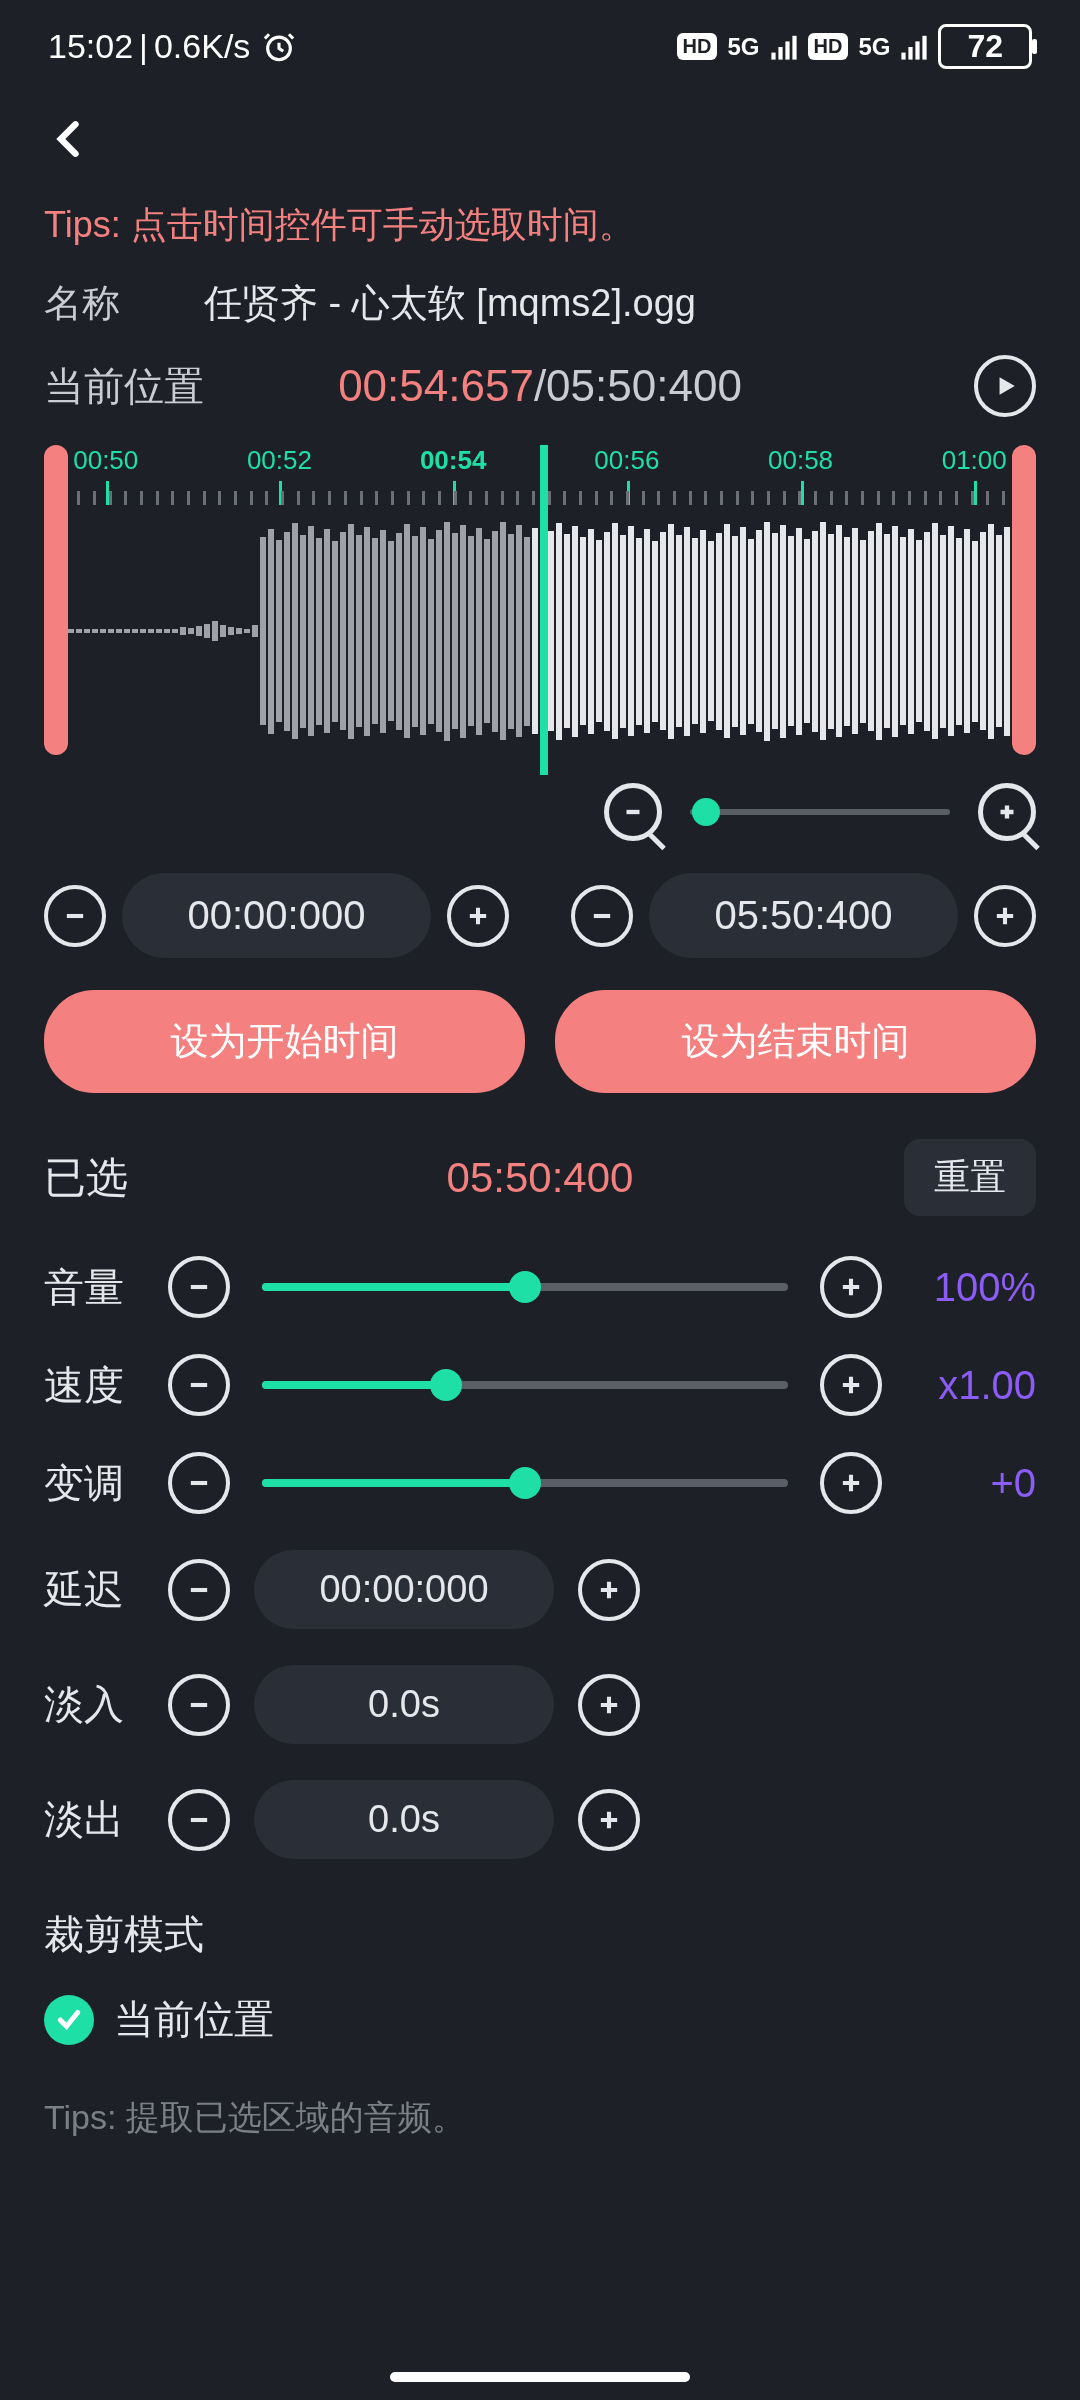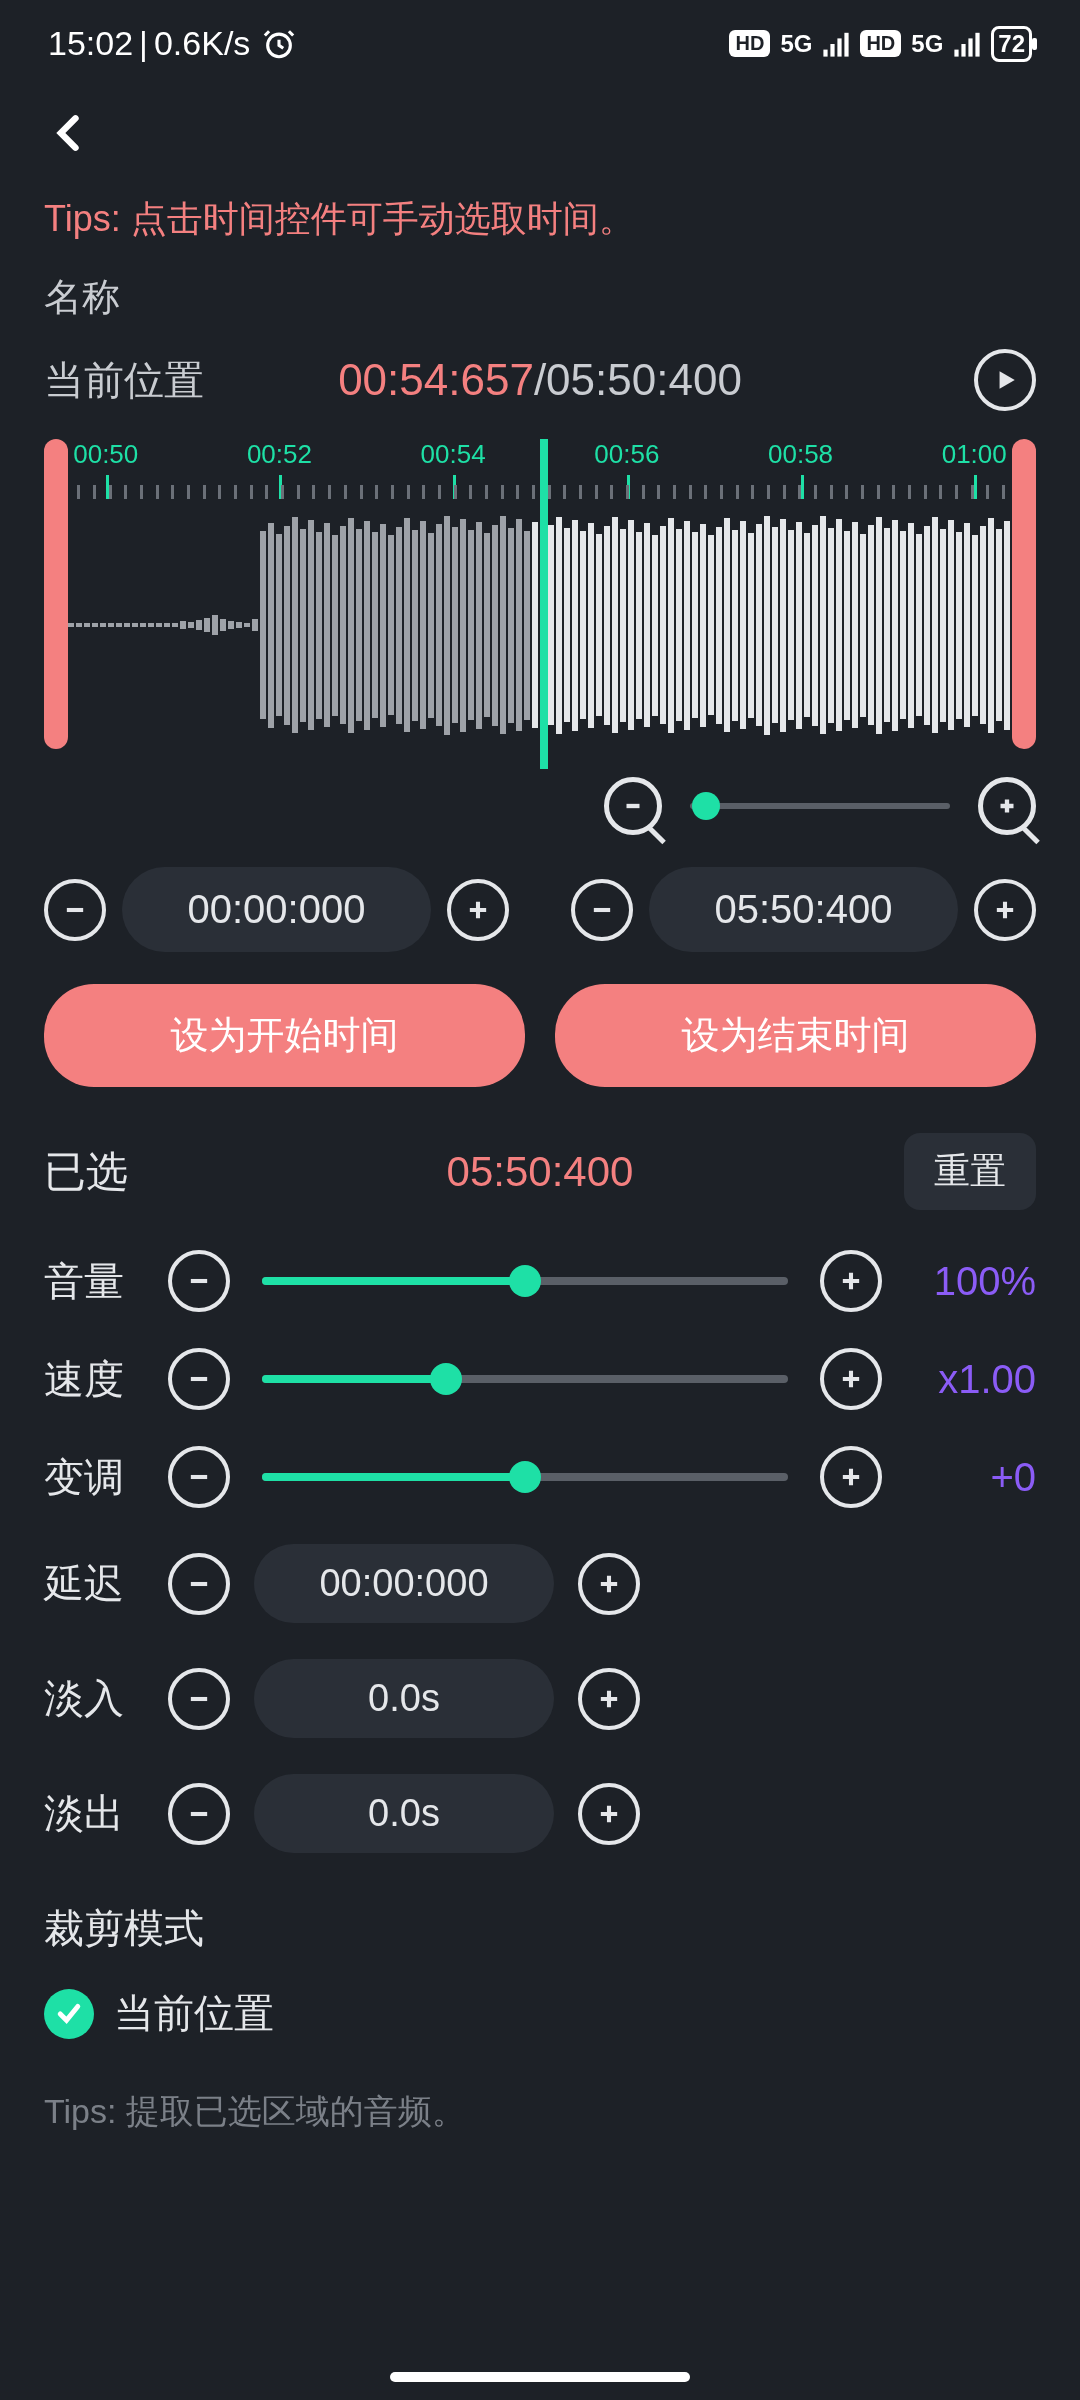--- a/index.html
+++ b/index.html
@@ -1,21 +1,21 @@
 <!DOCTYPE html>
 <html><head>
 <meta charset="utf-8">
 <style>
 * { margin:0; padding:0; box-sizing:border-box; font-family:-apple-system,"Helvetica Neue",sans-serif; -webkit-font-smoothing:antialiased; }
 html,body { width:1080px; height:2400px; background:#1d2127; color:#e5e7ea; }
 .status-bar { display:flex; justify-content:space-between; align-items:center; padding:24px 48px 12px; font-size:34px; font-weight:500; color:#fff; }
 .status-left { display:flex; align-items:center; gap:6px; }
 .status-right { display:flex; align-items:center; gap:10px; }
 .hd-badge { background:#fff; color:#1d2127; font-size:20px; font-weight:700; padding:2px 6px; border-radius:6px; }
-.batt { border:3px solid #fff; border-radius:8px; padding:1px 4px; font-size:24px; font-weight:600; position:relative; }
+.batt { border:3px solid #fff; border-radius:8px; padding:1px 26px; font-size:32px; font-weight:600; position:relative; }
 .batt::after { content:""; position:absolute; right:-8px; top:30%; width:5px; height:40%; background:#fff; border-radius:2px; }
 .topbar { display:flex; align-items:center; padding:28px 40px 20px; position:relative; }
 .back { width:60px; height:60px; display:flex; align-items:center; justify-content:center; }
 .title { position:absolute; left:50%; transform:translateX(-50%); font-size:48px; font-weight:600; color:#fff; }
 .save-btn { margin-left:auto; background:#f48080; color:#fff; font-size:38px; padding:14px 38px; border-radius:40px; font-weight:500; }
 .tips { color:#f48080; font-size:36px; padding:12px 44px 18px; }
 .row { display:flex; align-items:center; padding:10px 44px; font-size:38px; color:#c9ccd1; }
 .row .lbl { color:#c9ccd1; min-width:140px; }
 .fname { color:#e5e7ea; margin-left:20px; }
 .pos-row { display:flex; align-items:center; padding:16px 44px 10px; font-size:44px; }
@@ -108,20 +108,21 @@
     <svg width="44" height="44" viewBox="0 0 24 24" fill="none" stroke="#fff" stroke-width="3.5" stroke-linecap="round">
         <path d="M15 4l-8 8 8 8"></path>
       </svg>
   </div>
 </div>
 
 <div class="tips">Tips: 点击时间控件可手动选取时间。</div>
 
 <div class="row">
   <span class="lbl">名称</span>
+  <span class="fname">任贤齐 - 心太软 [mqms2].ogg</span>
 </div>
 
 <div class="pos-row" style="position:relative;">
   <span class="lbl" style="font-size:40px;color:#c9ccd1;">当前位置</span>
   <div style="position:absolute;left:50%;transform:translateX(-50%);">
     <span class="pos-cur">00:54:657</span><span class="pos-total">/</span><span class="pos-total">05:50:400</span>
   </div>
   <div class="play-ico">
     <div class="ico-circ">
         <svg width="26" height="26" viewBox="0 0 24 24" fill="#e5e7ea">
@@ -132,21 +133,21 @@
 </div>
 
 <div class="wave-area">
   <div class="handle left"></div>
   <div class="handle right"></div>
   <div class="ticks-wrap" id="ticks">
       <div class="tick-lbl" style="left: 4%;">00:50</div>
       <div class="tick-major" style="left: 4%;"></div>
       <div class="tick-lbl" style="left: 22.4%;">00:52</div>
       <div class="tick-major" style="left: 22.4%;"></div>
-      <div class="tick-lbl" style="left: 40.8%;">00:54</div>
+      <div class="tick-lbl" style="left: 40.8%; font-weight: bold;">00:54</div>
       <div class="tick-major" style="left: 40.8%;"></div>
       <div class="tick-lbl" style="left: 59.2%;">00:56</div>
       <div class="tick-major" style="left: 59.2%;"></div>
       <div class="tick-lbl" style="left: 77.6%;">00:58</div>
       <div class="tick-major" style="left: 77.6%;"></div>
       <div class="tick-lbl" style="left: 96%;">01:00</div>
       <div class="tick-major" style="left: 96%;"></div>
       <div class="tick-minor" style="left: 1%;"></div>
       <div class="tick-minor" style="left: 2.66%;"></div>
       <div class="tick-minor" style="left: 4.32%;"></div>

